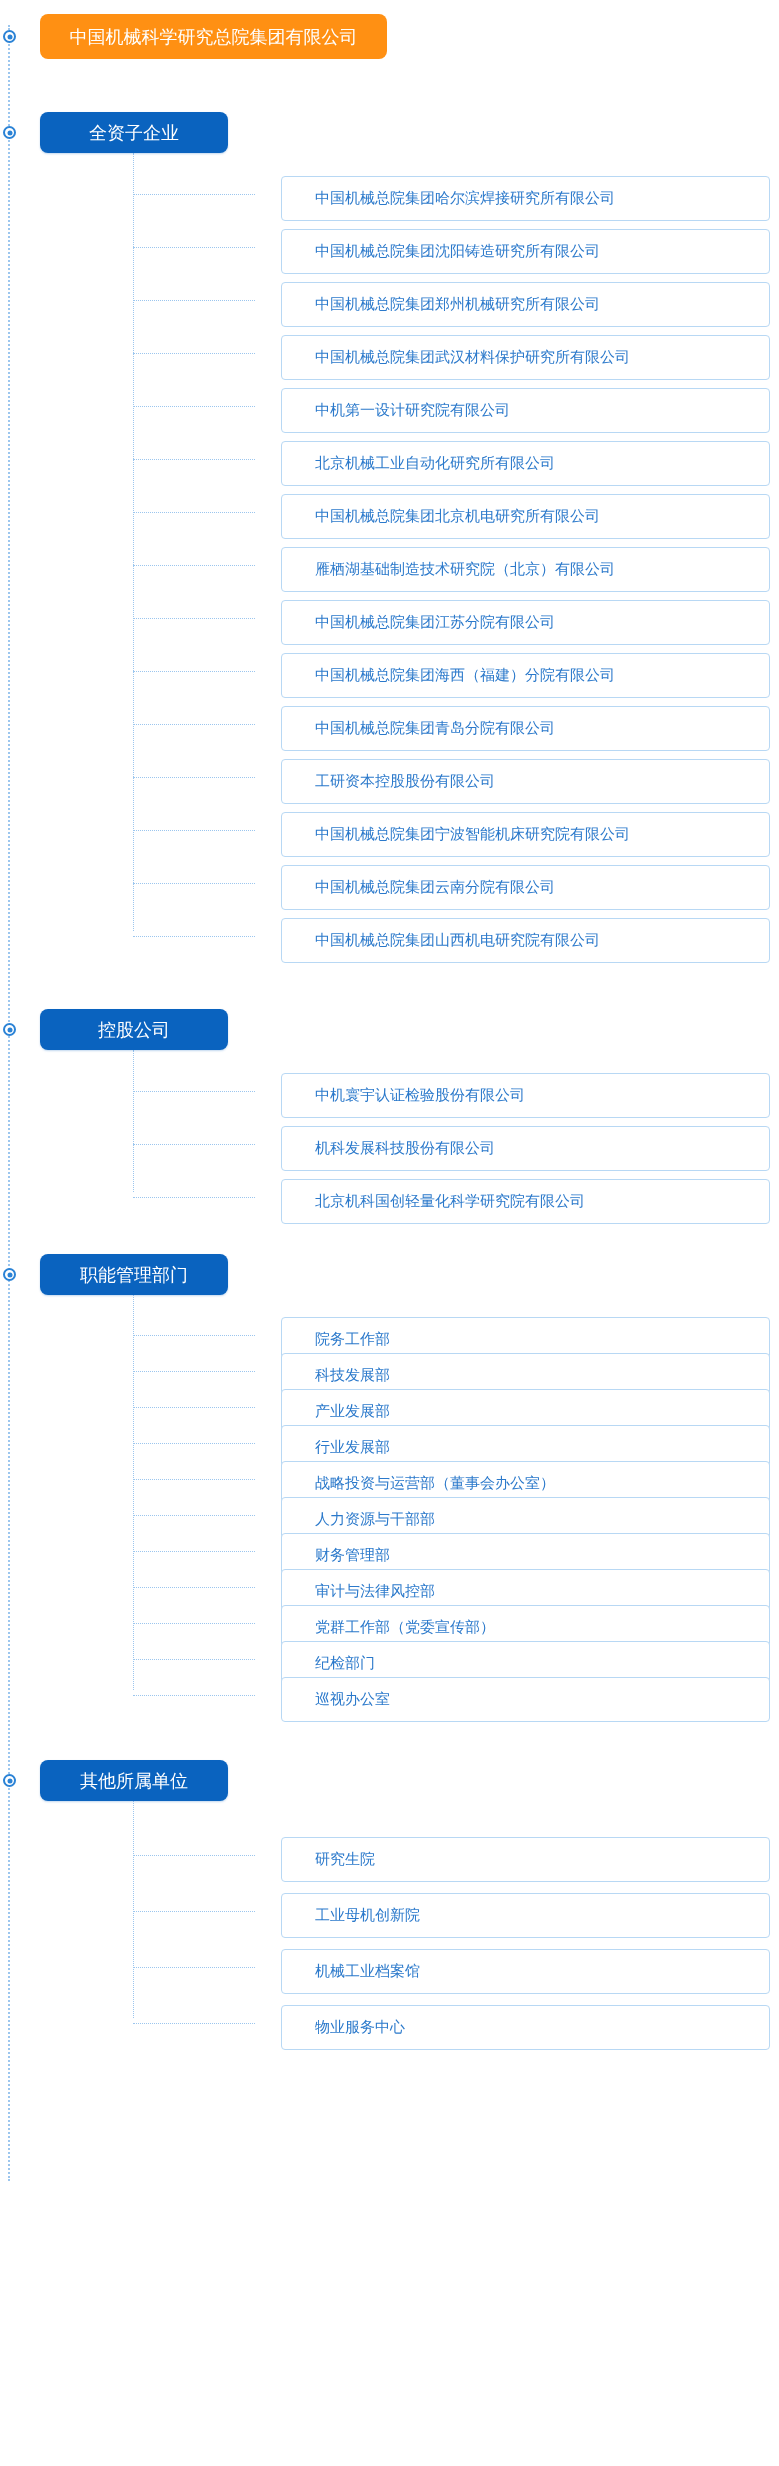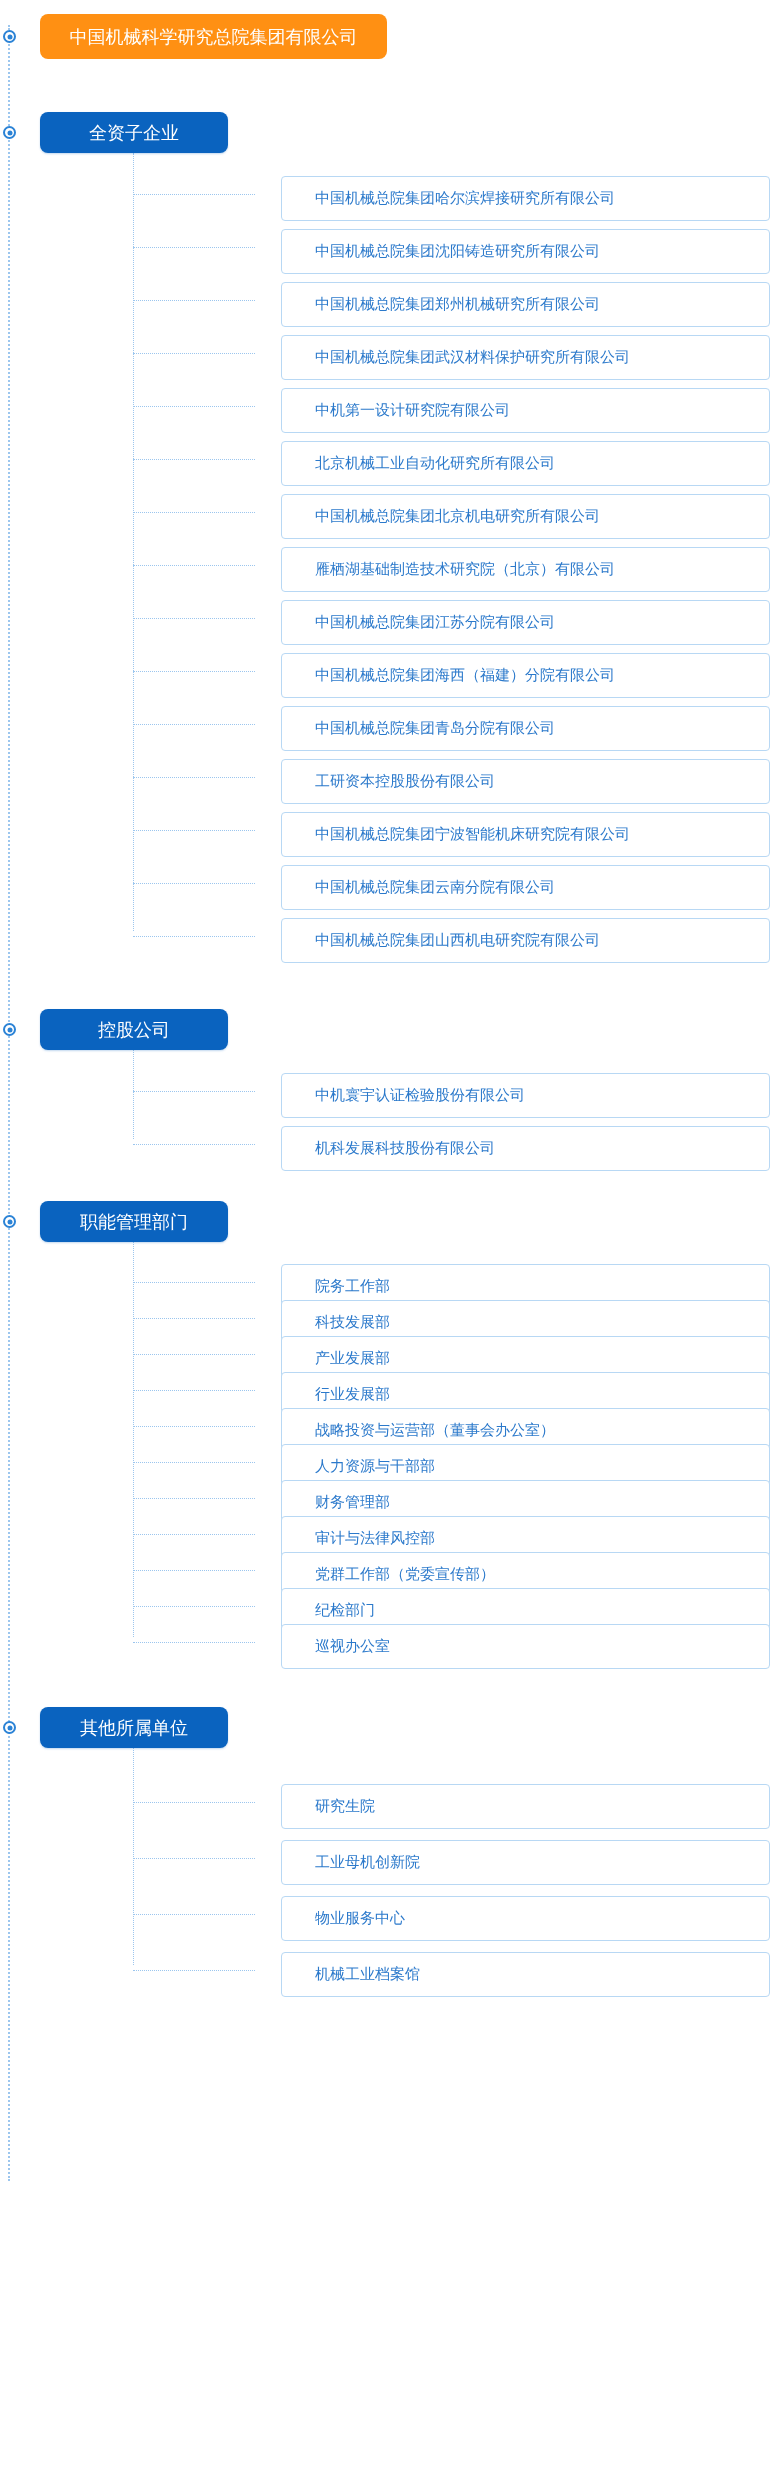--- a/index.html
+++ b/index.html
@@ -148,20 +148,24 @@
   <div class="item-row">
     <span class="branch"></span>
     <div class="item-box">中机寰宇认证检验股份有限公司</div>
   </div>
 
   <div class="item-row">
     <span class="branch"></span>
     <div class="item-box">机科发展科技股份有限公司</div>
   </div>
 
+  <div class="item-row">
+    <span class="branch"></span>
+    <div class="item-box">北京机科国创轻量化科学研究院有限公司</div>
+  </div>
 </div>
   </div>
 
   <div class="section s3">
     <div class="node-row">
       <span class="bullet"></span>
       <div class="section-box">职能管理部门</div>
     </div>
     <div class="items">
       <div class="vline"></div>
@@ -236,23 +240,23 @@
     <div class="item-box">研究生院</div>
   </div>
 
   <div class="item-row">
     <span class="branch"></span>
     <div class="item-box">工业母机创新院</div>
   </div>
 
   <div class="item-row">
     <span class="branch"></span>
+    <div class="item-box">机械工业档案馆</div>
+  </div>
+
+  <div class="item-row">
+    <span class="branch"></span>
     <div class="item-box">物业服务中心</div>
   </div>
-
-  <div class="item-row">
-    <span class="branch"></span>
-    <div class="item-box">机械工业档案馆</div>
-  </div>
 </div>
   </div>
 </div>
 </div>
 
 </body></html>

